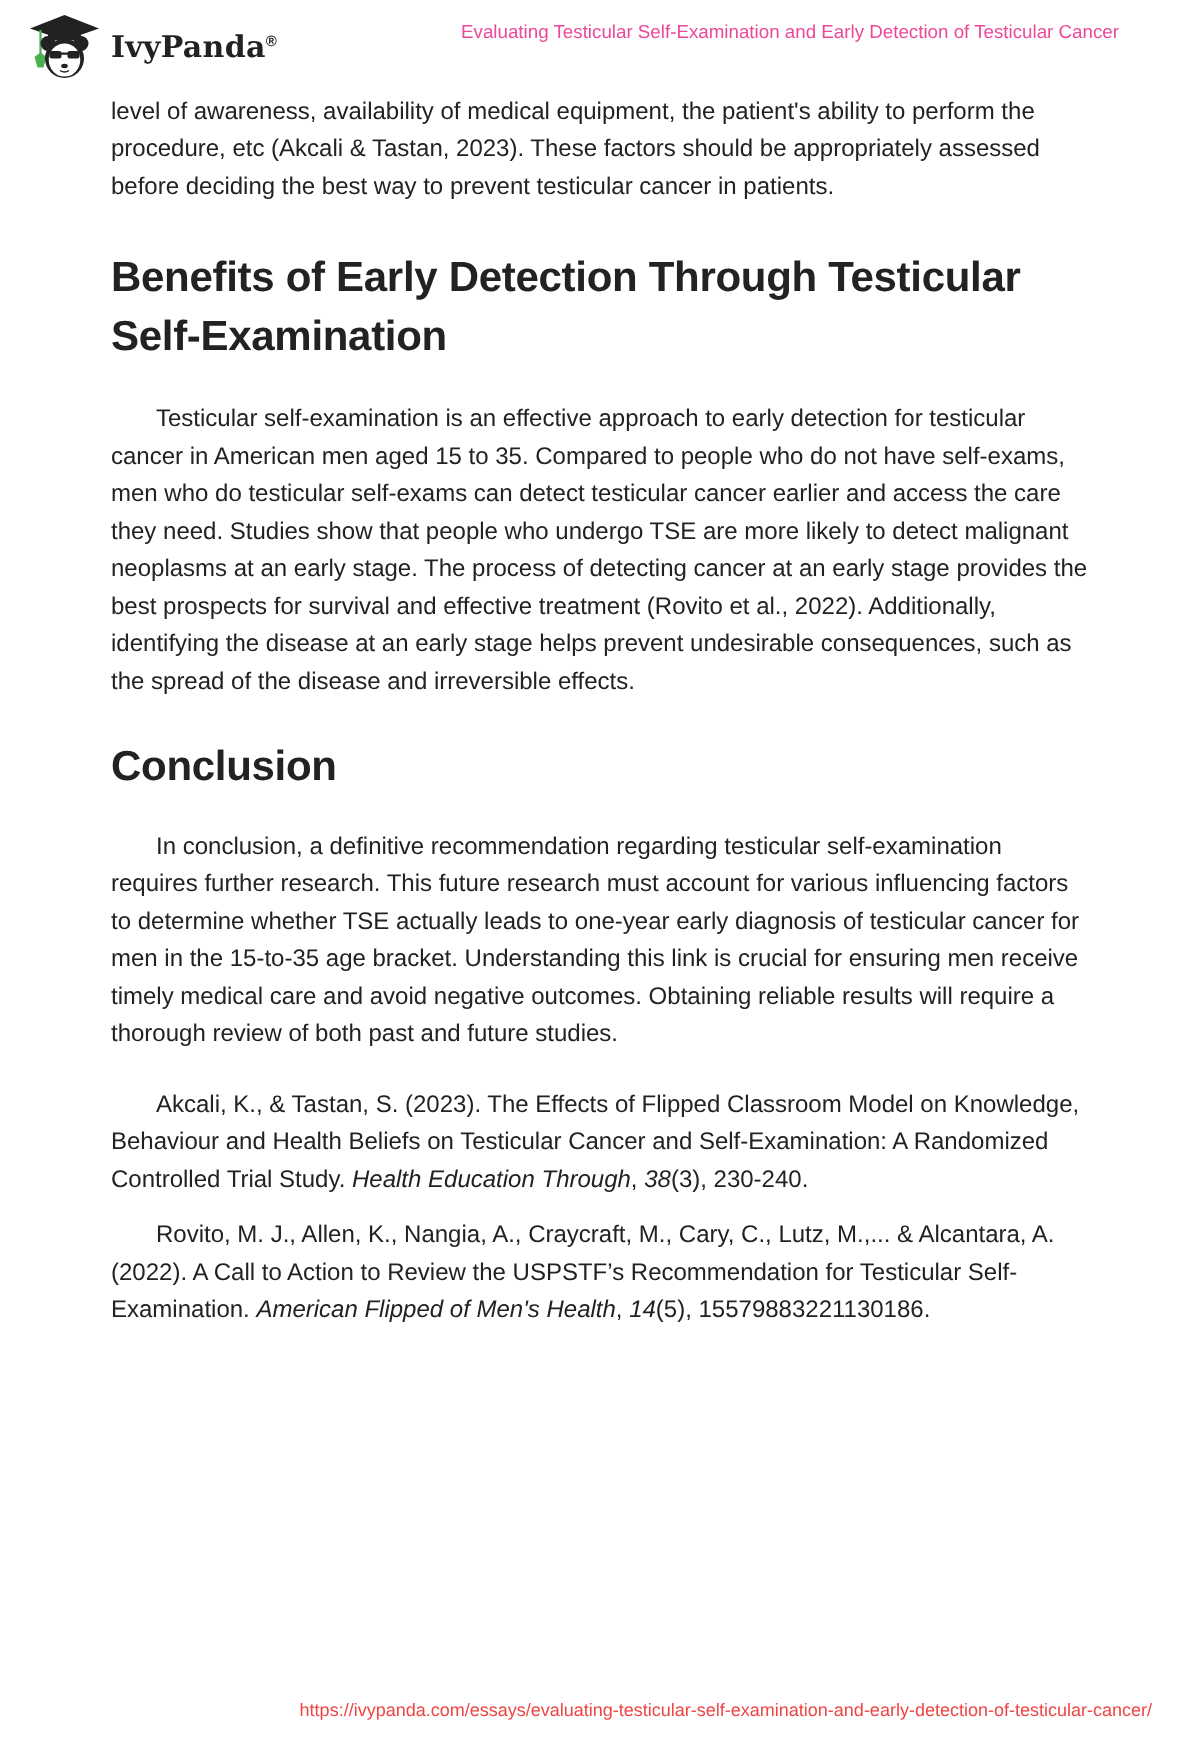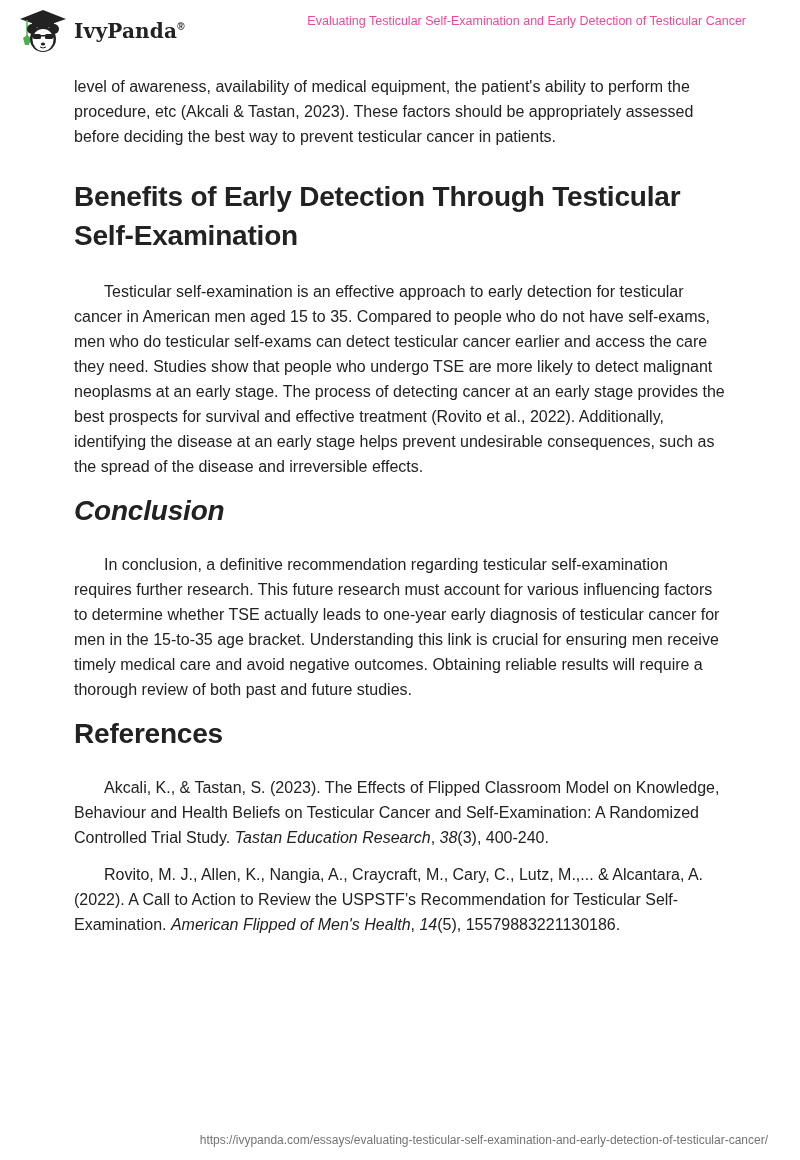--- a/index.html
+++ b/index.html
@@ -47,21 +47,21 @@
       position: absolute;
       right: 32px;
       top: 14px;
       font-size: 12.5px;
       color: #ec4899;
       white-space: nowrap;
     }
     .content {
       position: absolute;
       left: 74px;
-      top: 74px;
+      top: 62px;
       width: 652px;
     }
     p.body {
       margin: 0;
       font-size: 16px;
       line-height: 25px;
       color: #222222;
     }
     p.indent { text-indent: 30px; }
     h2 {
@@ -71,21 +71,21 @@
       margin: 0;
       color: #222222;
       letter-spacing: -0.2px;
     }
     .ref { margin: 0; }
     .footer-url {
       position: absolute;
       right: 32px;
       top: 1133px;
       font-size: 12px;
-      color: #737373;
+      color: #ef4444;
       white-space: nowrap;
     }
   </style>
 </head>
 <body>
 
 <div class="header">
   <div class="logo">
     <span>
       <svg width="50" height="46" viewBox="0 0 50 46">
@@ -113,21 +113,20 @@
   </div>
   <div class="doc-title">Evaluating Testicular Self-Examination and Early Detection of Testicular Cancer</div>
 </div>
 
 <div class="content">
   <p class="body">level of awareness, availability of medical equipment, the patient's ability to perform the procedure, etc (Akcali &amp; Tastan, 2023). These factors should be appropriately assessed before deciding the best way to prevent testicular cancer in patients.</p>
 
   <h2 style="margin-top:28px;">Benefits of Early Detection Through Testicular Self-Examination</h2>
   <p class="body indent" style="margin-top:24px;">Testicular self-examination is an effective approach to early detection for testicular cancer in American men aged 15 to 35. Compared to people who do not have self-exams, men who do testicular self-exams can detect testicular cancer earlier and access the care they need. Studies show that people who undergo TSE are more likely to detect malignant neoplasms at an early stage. The process of detecting cancer at an early stage provides the best prospects for survival and effective treatment (Rovito et al., 2022). Additionally, identifying the disease at an early stage helps prevent undesirable consequences, such as the spread of the disease and irreversible effects.</p>
 
-  <h2 style="margin-top:12px;font-style:italic;">Conclusion</h2>
+  <h2 style="margin-top:24px;">Conclusion</h2>
   <p class="body indent" style="margin-top:22px;">In conclusion, a definitive recommendation regarding testicular self-examination requires further research. This future research must account for various influencing factors to determine whether TSE actually leads to one-year early diagnosis of testicular cancer for men in the 15-to-35 age bracket. Understanding this link is crucial for ensuring men receive timely medical care and avoid negative outcomes. Obtaining reliable results will require a thorough review of both past and future studies.</p>
 
-  <h2 style="margin-top:12px;">References</h2>
-  <p class="body indent ref" style="margin-top:22px;"><span>Akcali, K., &amp; Tastan, S. (2023). The Effects of Flipped Classroom Model on Knowledge, Behaviour and Health Beliefs on Testicular Cancer and Self-Examination: A Randomized Controlled Trial Study. </span><i>Tastan Education Research</i><span>, </span><i>38</i><span>(3), 400-240.</span></p>
+  <p class="body indent ref" style="margin-top:22px;"><span>Akcali, K., &amp; Tastan, S. (2023). The Effects of Flipped Classroom Model on Knowledge, Behaviour and Health Beliefs on Testicular Cancer and Self-Examination: A Randomized Controlled Trial Study. </span><i>Health Education Through</i><span>, </span><i>38</i><span>(3), 230-240.</span></p>
   <p class="body indent ref" style="margin-top:12px;"><span>Rovito, M. J., Allen, K., Nangia, A., Craycraft, M., Cary, C., Lutz, M.,... &amp; Alcantara, A. (2022). A Call to Action to Review the USPSTF’s Recommendation for Testicular Self-Examination. </span><i>American Flipped of Men's Health</i><span>, </span><i>14</i><span>(5), 15579883221130186.</span></p>
 </div>
 
 <div class="footer-url">https://ivypanda.com/essays/evaluating-testicular-self-examination-and-early-detection-of-testicular-cancer/</div>
 
 </body></html>

